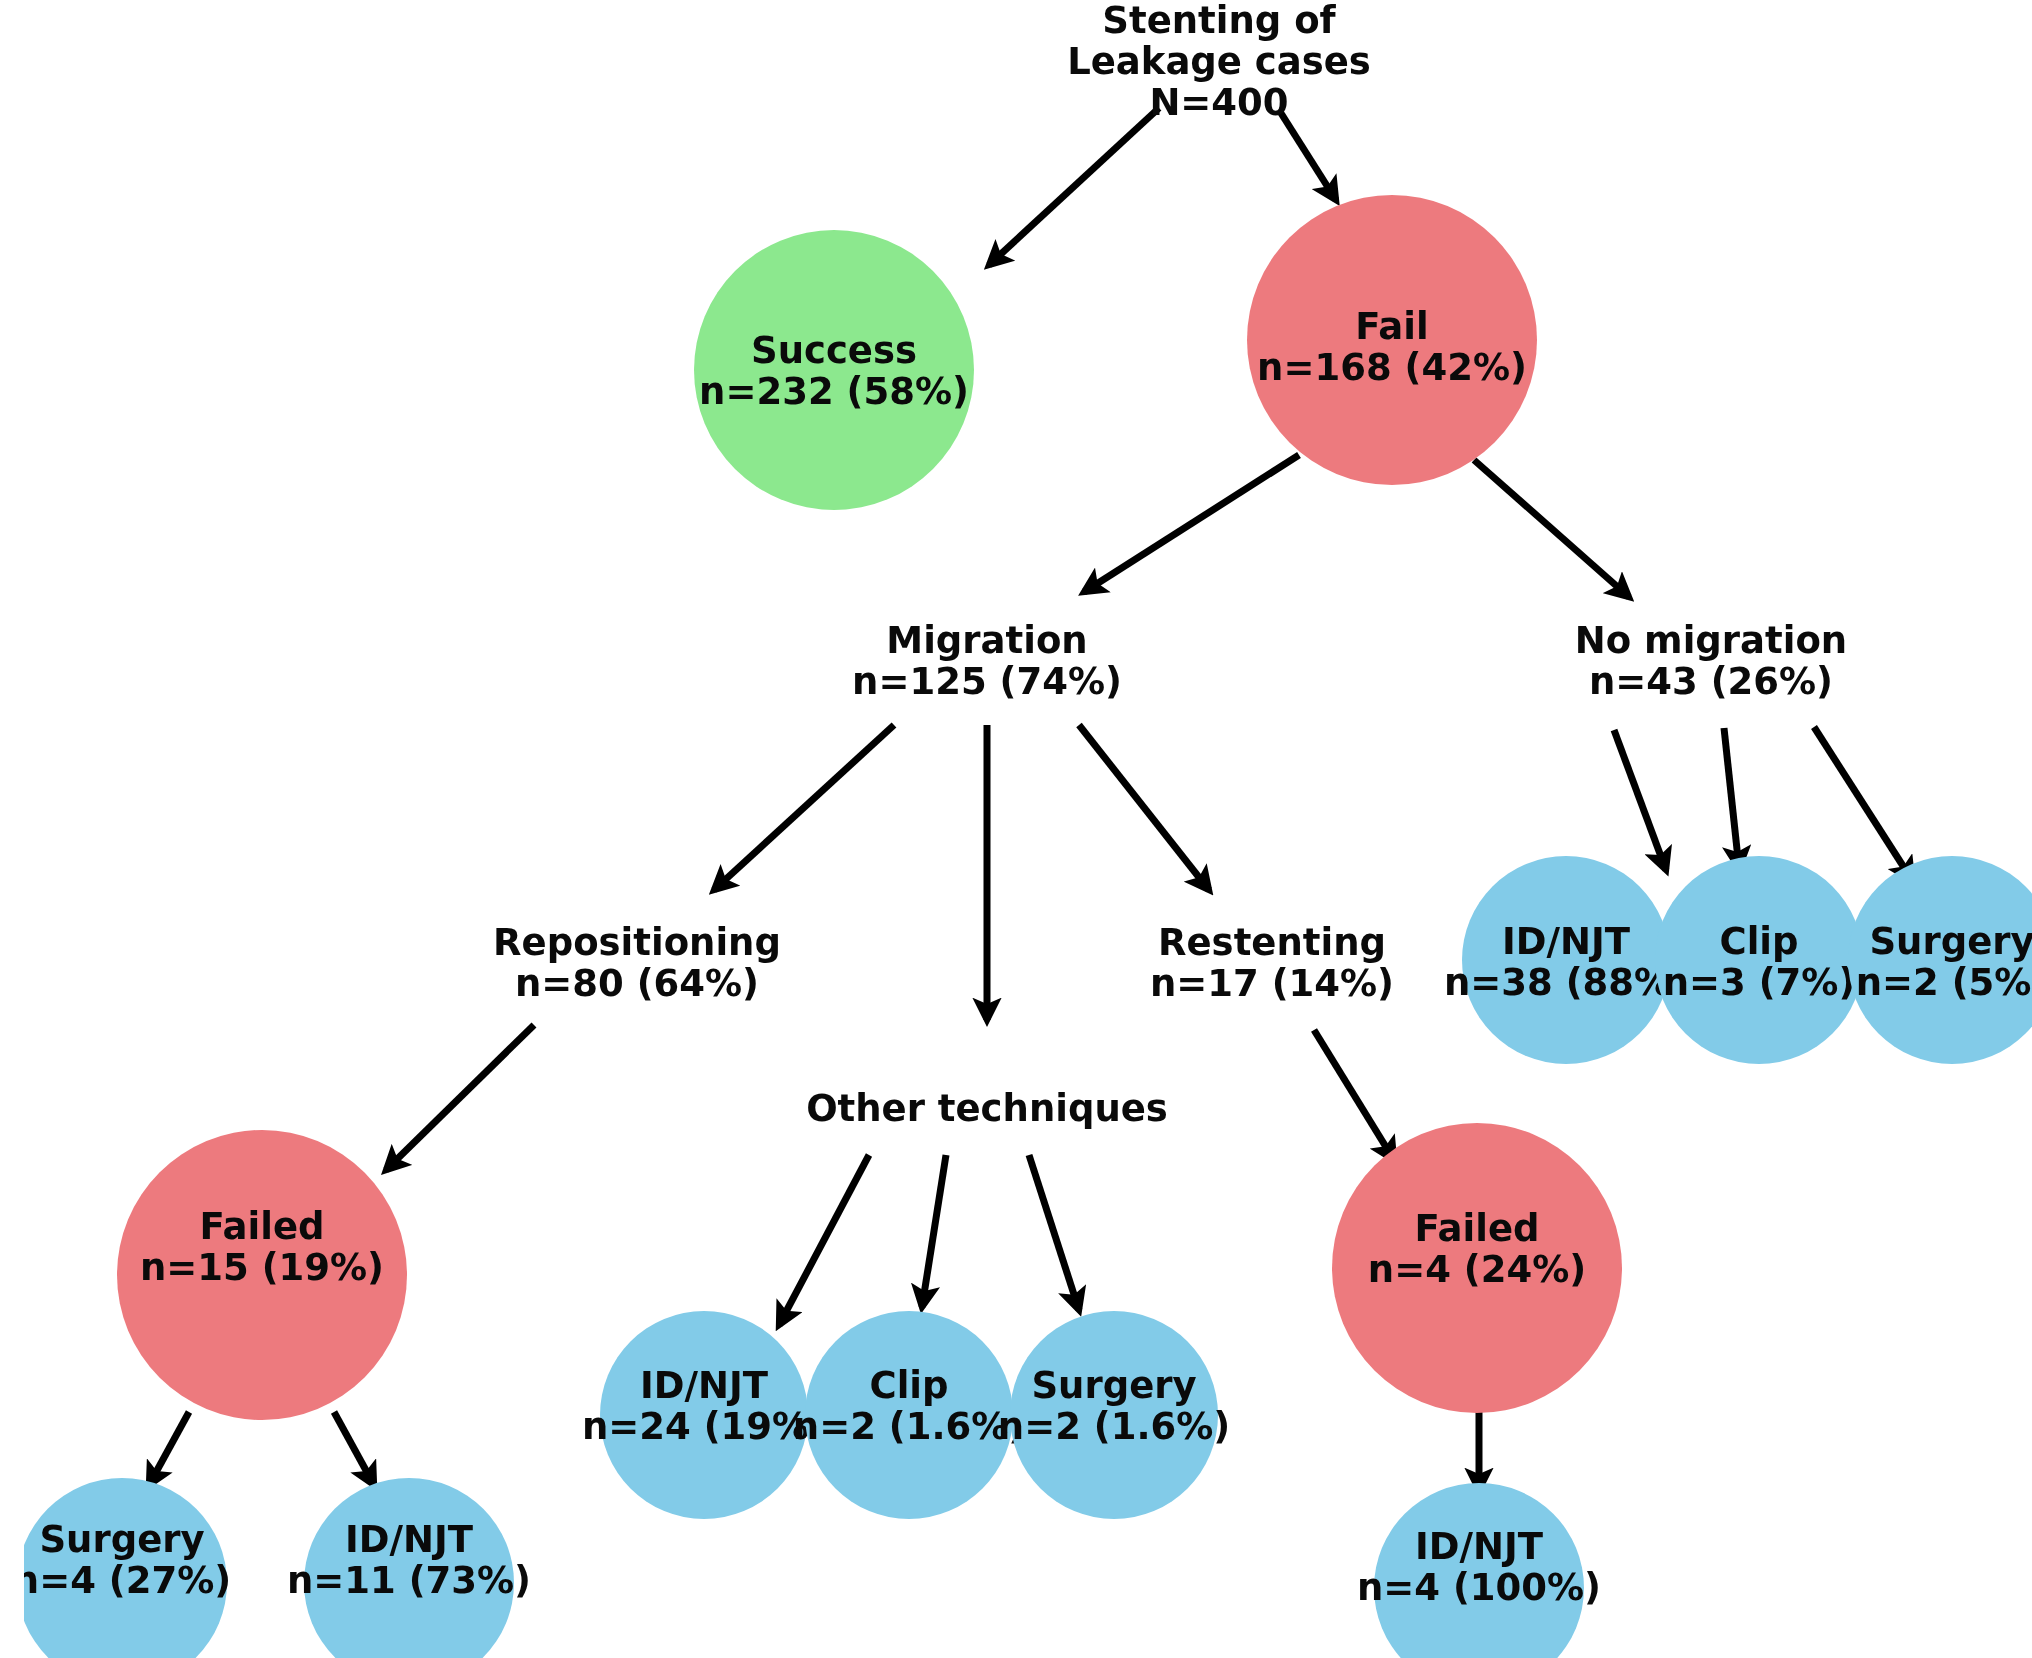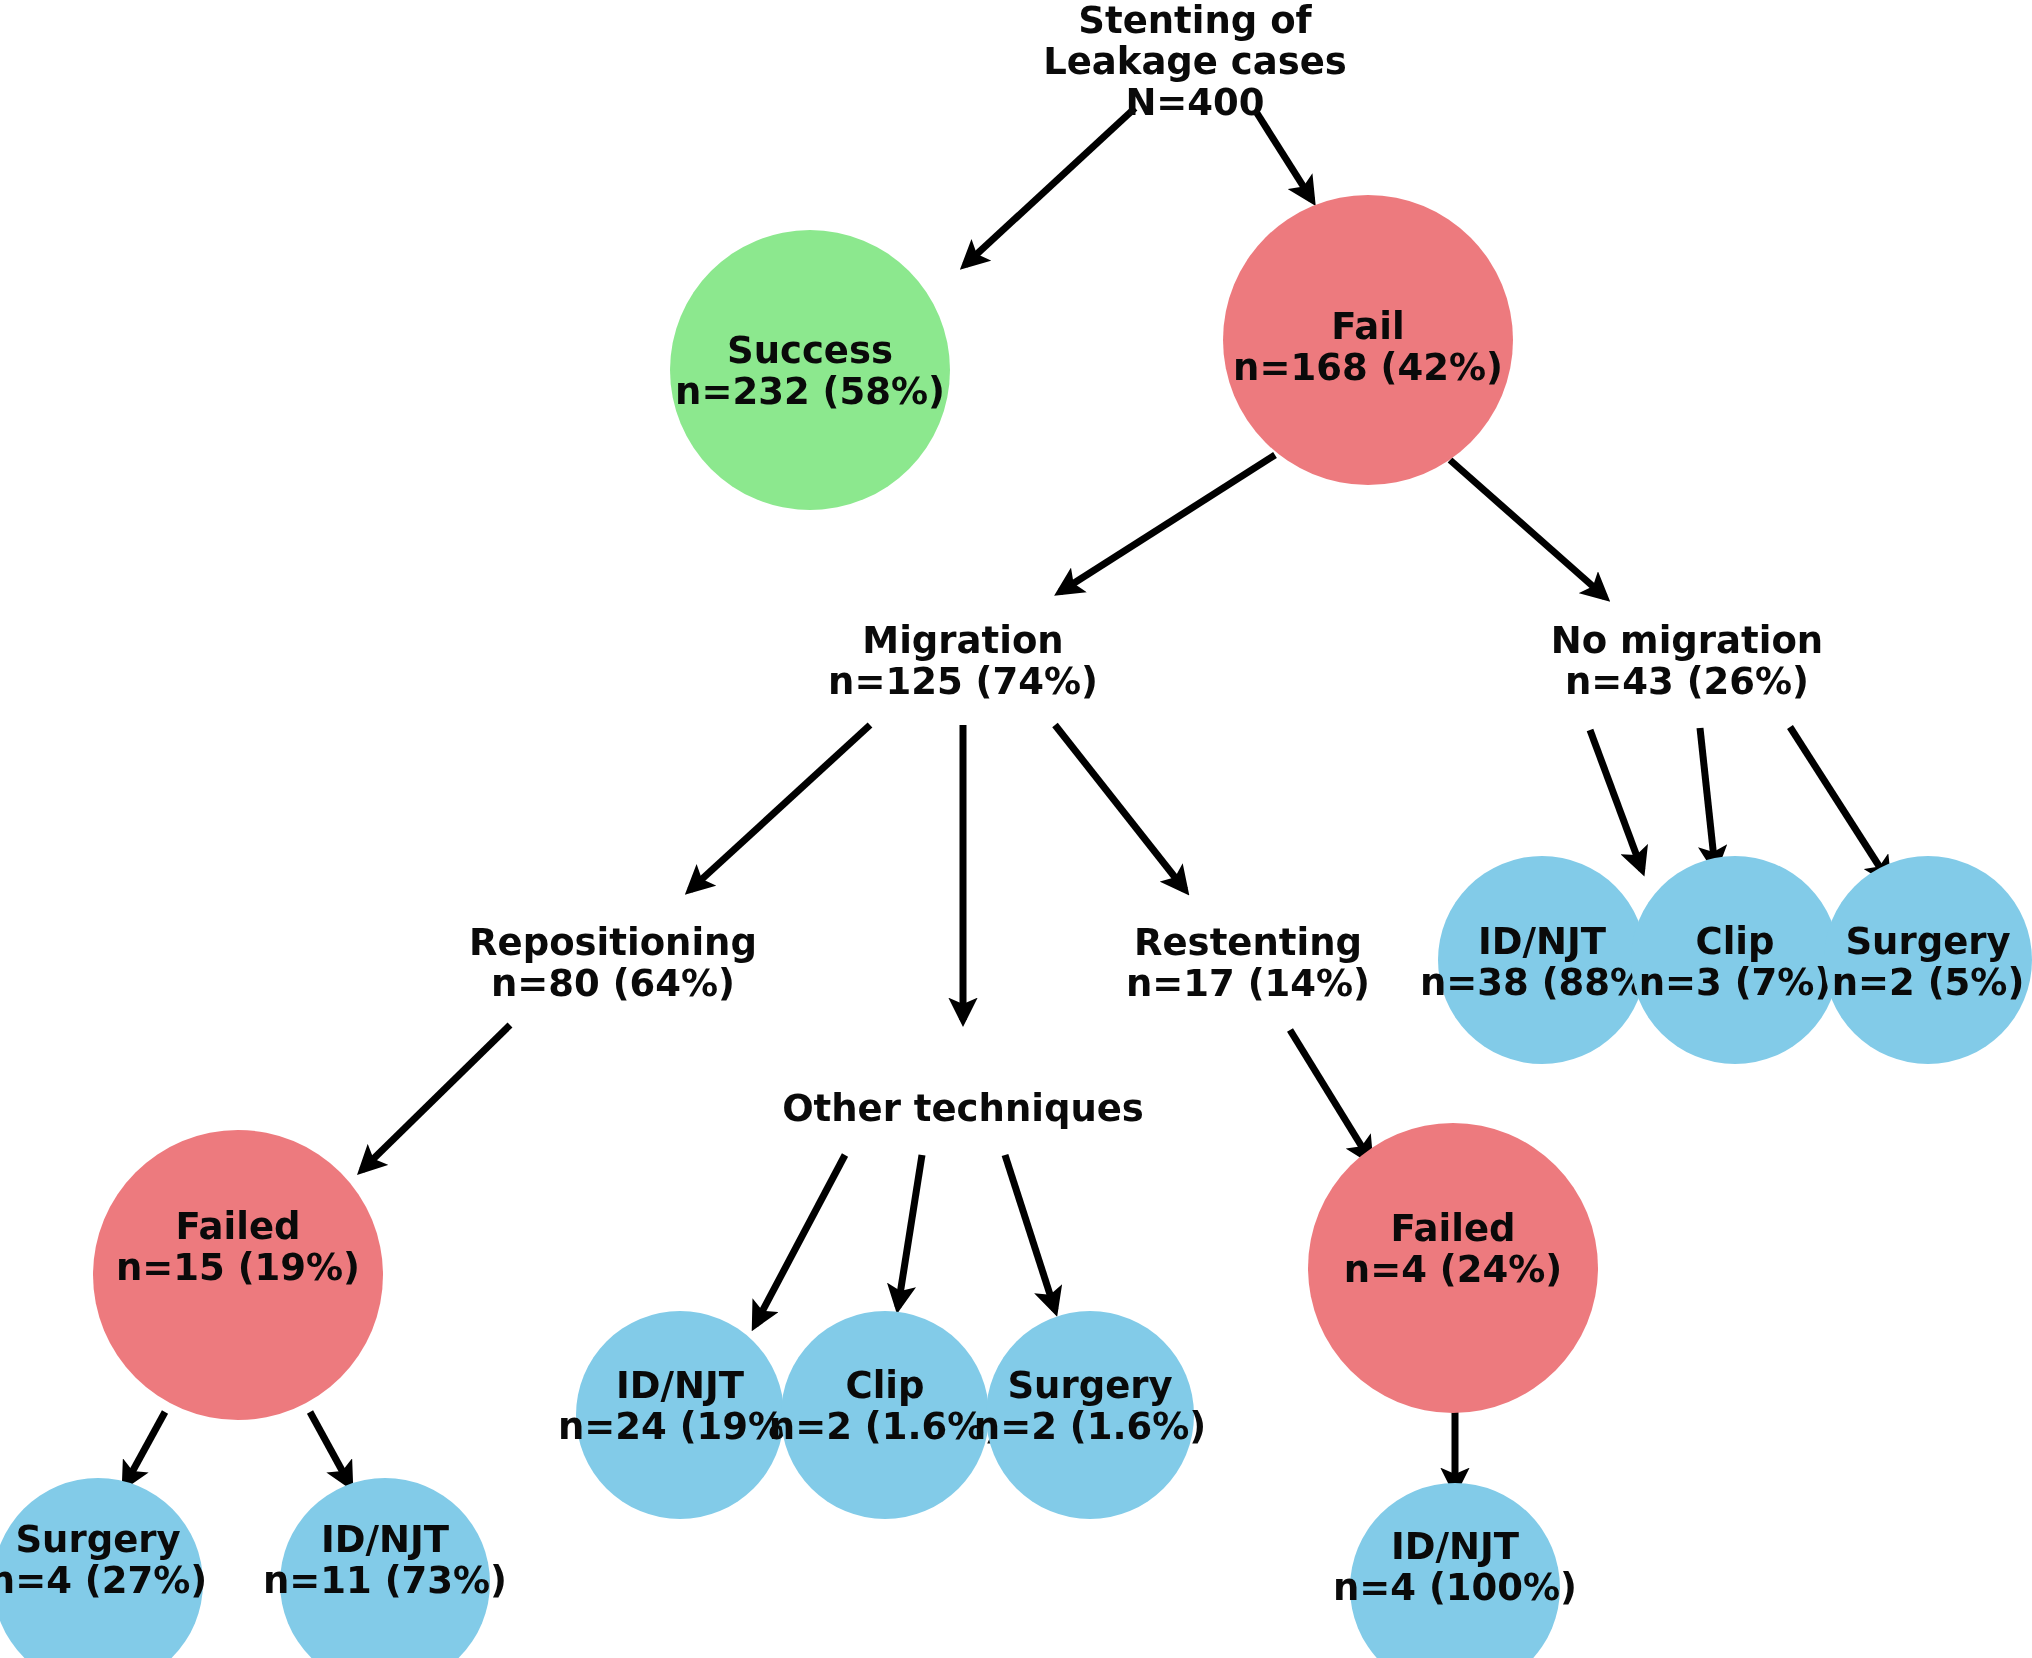--- a/index.html
+++ b/index.html
@@ -11,20 +11,21 @@
     width: 2032px;
     height: 1658px;
     font-family: "DejaVu Sans", sans-serif;
     overflow: hidden;
   }
   #flowchart-root {
     position: relative;
     width: 1839px;
     height: 1658px;
     background: #ffffff;
+    margin-left: 24px;
   }
   svg.chart-canvas {
     position: absolute;
     left: 0;
     top: 0;
     width: 2032px;
     height: 1658px;
     display: block;
   }
   text {

